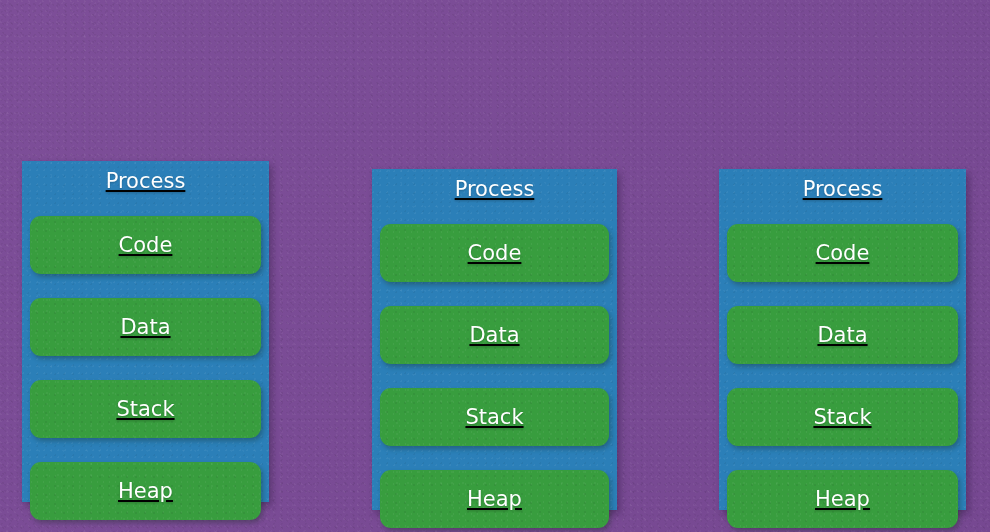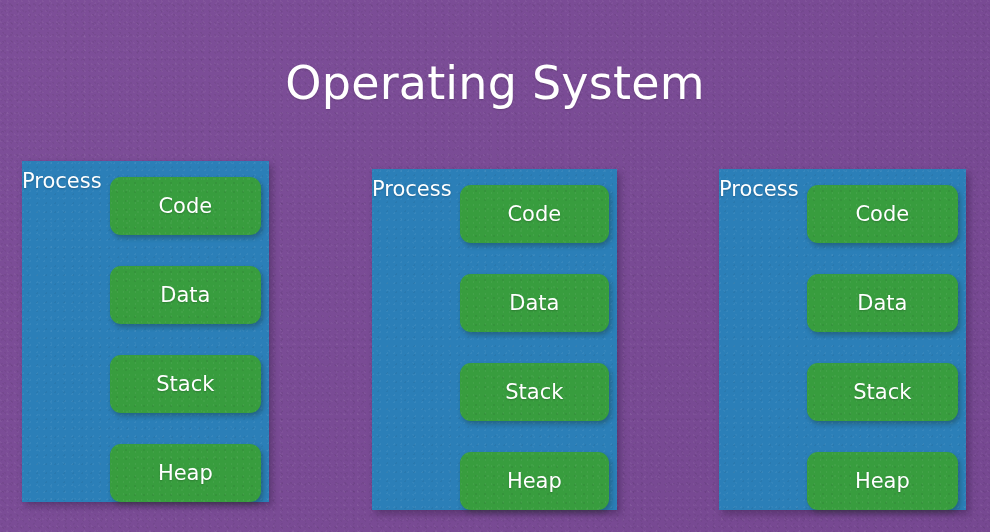--- a/index.html
+++ b/index.html
@@ -51,22 +51,23 @@
   .process {
     position: absolute;
     background-color: #2b7fb8;
     background-image:
       radial-gradient(circle at 20% 30%, rgba(255,255,255,0.05) 0 1px, transparent 1px),
       radial-gradient(circle at 70% 70%, rgba(0,0,0,0.05) 0 1px, transparent 1px),
       radial-gradient(circle at 45% 15%, rgba(255,255,255,0.04) 0 1px, transparent 1px);
     background-size: 7px 7px, 9px 9px, 12px 12px;
     box-shadow: 3px 4px 7px rgba(40,20,55,0.38);
     display: flex;
-    flex-direction: row;
+    flex-direction: column;
     align-items: stretch;
+    text-decoration: underline;
   }
 
   .process-title {
     color: #ffffff;
     font-size: 21px;
     line-height: 26px;
     text-align: center;
     margin-top: 7px;
     margin-bottom: 6px;
     flex: 0 0 auto;
@@ -107,21 +108,20 @@
 
   #process-1 .segment { height: 58px; }
   #process-2 .segment { height: 58px; }
   #process-3 .segment { height: 58px; }
 </style>
 </head>
 <body>
 
 <div id="slide">
 
-  <div id="title">Operating System</div>
 
   <div class="process" id="process-1">
     <div class="process-title">Process</div>
     <div class="segments">
       <div class="segment">Code</div>
       <div class="segment">Data</div>
       <div class="segment">Stack</div>
       <div class="segment">Heap</div>
     </div>
   </div>

